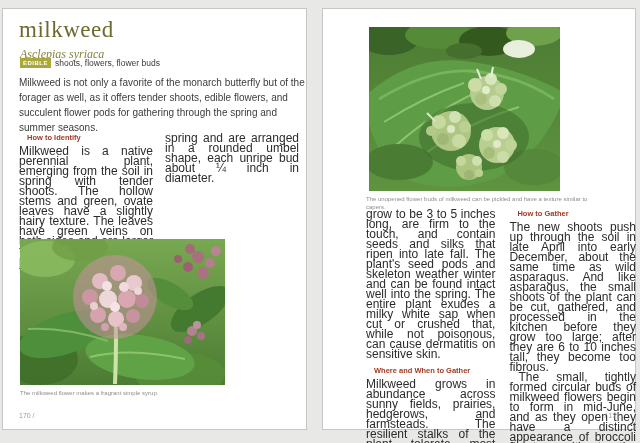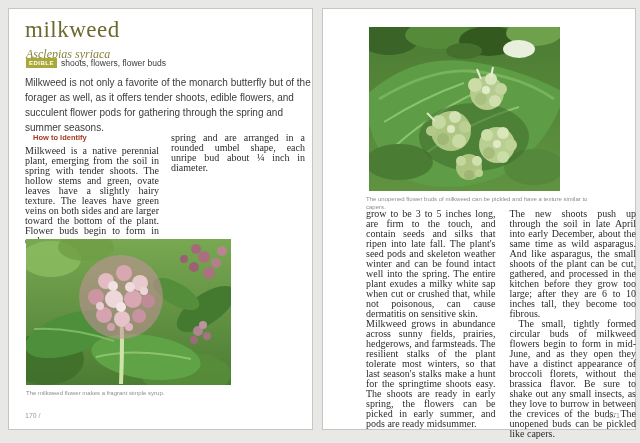--- a/index.html
+++ b/index.html
@@ -10,21 +10,21 @@
     position:relative;
     overflow:hidden;
   }
   .page {
     position:absolute;
     top:8px;
     height:422px;
     background:#ffffff;
     border:1px solid #c6c6c3;
   }
-  .page-left  { left:8px;   width:305px;padding-left:16px; }
+  .page-left  { left:2px;   width:305px;padding-left:16px; }
   .page-right { left:322px; width:314px; }
 
   
   .title {
     position:absolute; left:16px; top:8px;
     font-family:"Liberation Serif", serif;
     font-size:23px; font-weight:400; color:#6b6b2f;
     letter-spacing:0.5px;
   }
   .latin {
@@ -49,22 +49,22 @@
   .cols {
     position:absolute; display:flex;
   }
   .cols-left { left:16px; top:124px; width:280px; gap:12px; }
   .col { width:134px; }
   .col h3 {
     font-size:7.5px; font-weight:bold; color:#a23a22;
     padding-left:8px; margin-bottom:3px; line-height:10px;
   }
   .col p {
-    font-family:Liberation Serif, serif;
-    font-size:10px; line-height:10px; color:#2b2b2b;
+    font-family:Liberation Sans, sans-serif;
+    font-size:12px; line-height:10px; color:#2b2b2b;
     text-align:justify;
   }
   .col p.indent { text-indent:9px; }
   .gap-before-heading { margin-top:7px; }
   .photo {
     position:absolute; overflow:hidden;
   }
   .photo-left { left:17px; top:230px; width:205px; height:146px; }
   .caption {
     position:absolute;
@@ -242,22 +242,24 @@
 
       <path d="M112 52 L108 42 M122 50 L124 40" stroke="#e8efd6" stroke-width="2" fill="none"></path>
       <path d="M66 94 L58 86" stroke="#dce7c2" stroke-width="2" fill="none"></path>
     </svg>
   </div>
   <div class="caption caption-right">The unopened flower buds of milkweed can be pickled and have a texture similar to capers.</div>
 
   <div class="cols cols-right">
     <div class="col col-r1">
       <p>grow to be 3 to 5 inches long, are firm to the touch, and contain seeds and silks that ripen into late fall. The plant's seed pods and skeleton weather winter and can be found intact well into the spring. The entire plant exudes a milky white sap when cut or crushed that, while not poisonous, can cause dermatitis on sensitive skin.</p>
+      <h3 class="gap-before-heading">Where and When to Gather</h3>
       <p>Milkweed grows in abundance across sunny fields, prairies, hedgerows, and farmsteads. The resilient stalks of the plant tolerate most winters, so that last season's stalks make a hunt for the springtime shoots easy. The shoots are ready in early spring, the flowers can be picked in early summer, and pods are ready midsummer.</p>
     </div>
     <div class="col col-r2">
+      <h3>How to Gather</h3>
       <p>The new shoots push up through the soil in late April into early December, about the same time as wild asparagus. And like asparagus, the small shoots of the plant can be cut, gathered, and processed in the kitchen before they grow too large; after they are 6 to 10 inches tall, they become too fibrous.</p>
       <p class="indent">The small, tightly formed circular buds of milkweed flowers begin to form in mid-June, and as they open they have a distinct appearance of broccoli florets, without the brassica flavor. Be sure to shake out any small insects, as they love to burrow in between the crevices of the buds. The unopened buds can be pickled like capers.</p>
     </div>
   </div>
 
   <div class="pagenum pagenum-right">/ 171</div>
 </div>
 
 </body></html>

